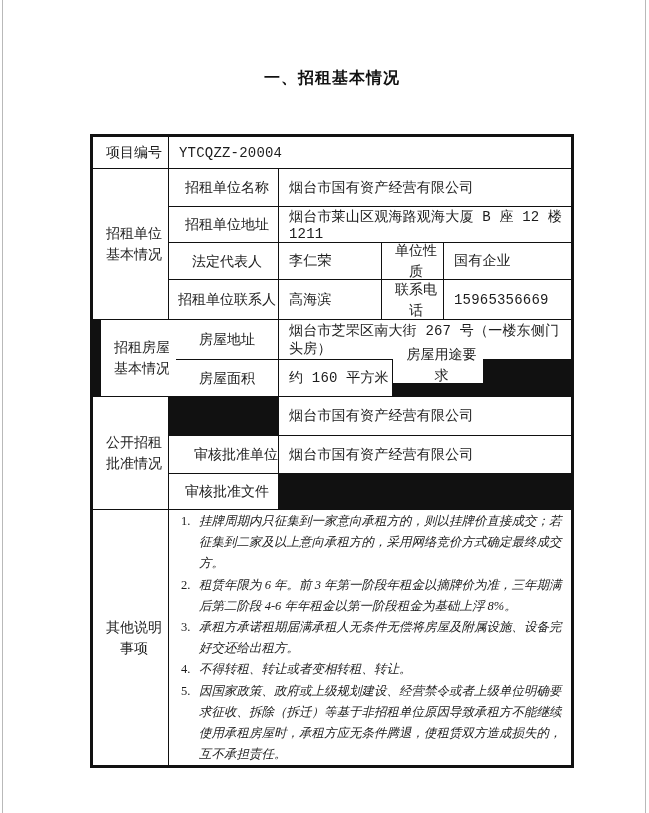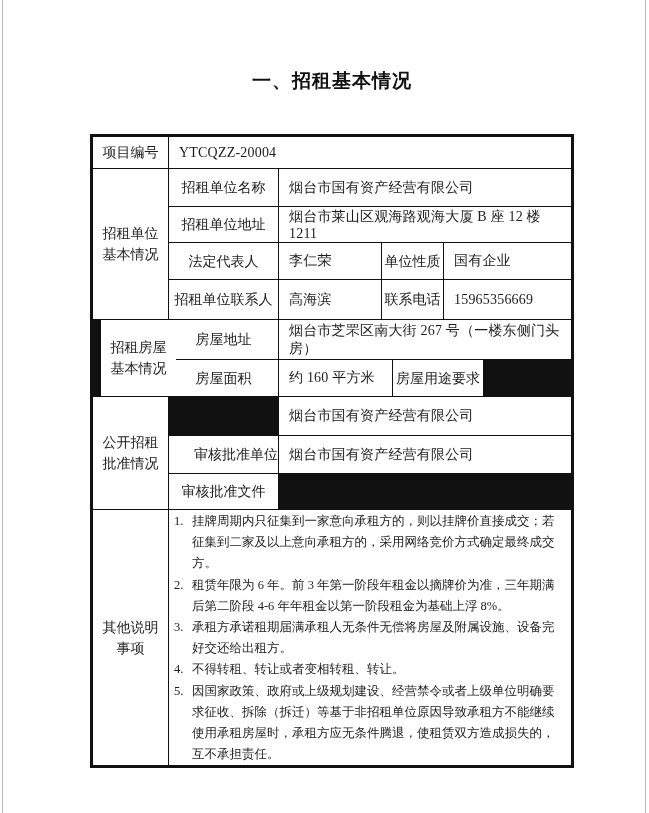--- a/index.html
+++ b/index.html
@@ -6,42 +6,43 @@
   body{
     width:649px;height:813px;position:relative;overflow:hidden;
     font-family:"Liberation Serif","DejaVu Serif",serif;
     color:#1a1a1a;
   }
   .edge{position:absolute;top:0;bottom:0;width:1px;background:#b9b9b9;}
   .edge-left{left:2px;}
   .edge-right{left:645px;}
   .doc-title{
     position:absolute;left:90px;top:68px;width:484px;
-    text-align:center;font-size:19px;font-weight:bold;
+    text-align:center;font-size:16px;font-weight:bold;
     letter-spacing:1px;color:#111;
   }
   
   .tbl{
     position:absolute;left:90px;top:134px;width:478px;height:628px;
     border:3px solid #111;background:#111;
   }
   .c{
     position:absolute;background:#ffffff;box-sizing:border-box;
     display:flex;align-items:center;font-size:14px;color:#1c1c1c;
     overflow:hidden;
+    padding-left:7px;
   }
   .lab{justify-content:center;text-align:center;}
   .lab .tx{white-space:pre-line;line-height:21px;}
-  .val{justify-content:flex-start;padding-left:10px;}
+  .val{justify-content:flex-start;padding-left:10px;font-family:Liberation Mono, monospace;}
   .val .tx{white-space:pre-line;letter-spacing:0.2px;}
   .other-cell{align-items:flex-start;}
   .other-list{padding:1px 4px 0 4px;width:100%;}
   .li{display:flex;line-height:21.2px;font-size:12.5px;color:#1c1c1c;}
   .num{width:18px;flex:none;padding-left:1px;}
-  .txt{flex:1;white-space:pre-line;}
+  .txt{flex:1;white-space:pre-line;font-style:italic;}
 </style>
 </head>
 <body>
 
 <div class="edge edge-left"></div>
 <div class="edge edge-right"></div>
 
 <div class="doc-title">一、招租基本情况</div>
 
 <div class="tbl">
@@ -109,21 +110,21 @@
   <div class="c val" style="left:186px;top:183px;width:292px;height:39px;">
       <span class="tx">烟台市芝罘区南大街 267 号（一楼东侧门头房）</span>
     </div>
 
   <div class="c lab" style="left:76px;top:223px;width:109px;height:36px;">
       <span class="tx">房屋面积</span>
     </div>
   <div class="c val" style="left:186px;top:223px;width:113px;height:36px;">
       <span class="tx">约 160 平方米</span>
     </div>
-  <div class="c lab" style="left:300px;top:223px;width:90px;height:36px;text-align:right;">
+  <div class="c lab" style="left:300px;top:210px;width:90px;height:36px;">
       <span class="tx">房屋用途要求</span>
     </div>
 
   <div class="c lab" style="left:0;top:260px;width:75px;height:112px;justify-content:center;">
       <span class="tx">公开招租
 批准情况</span>
     </div>
 
   <div class="c val" style="left:186px;top:260px;width:292px;height:38px;">
       <span class="tx">烟台市国有资产经营有限公司</span>

